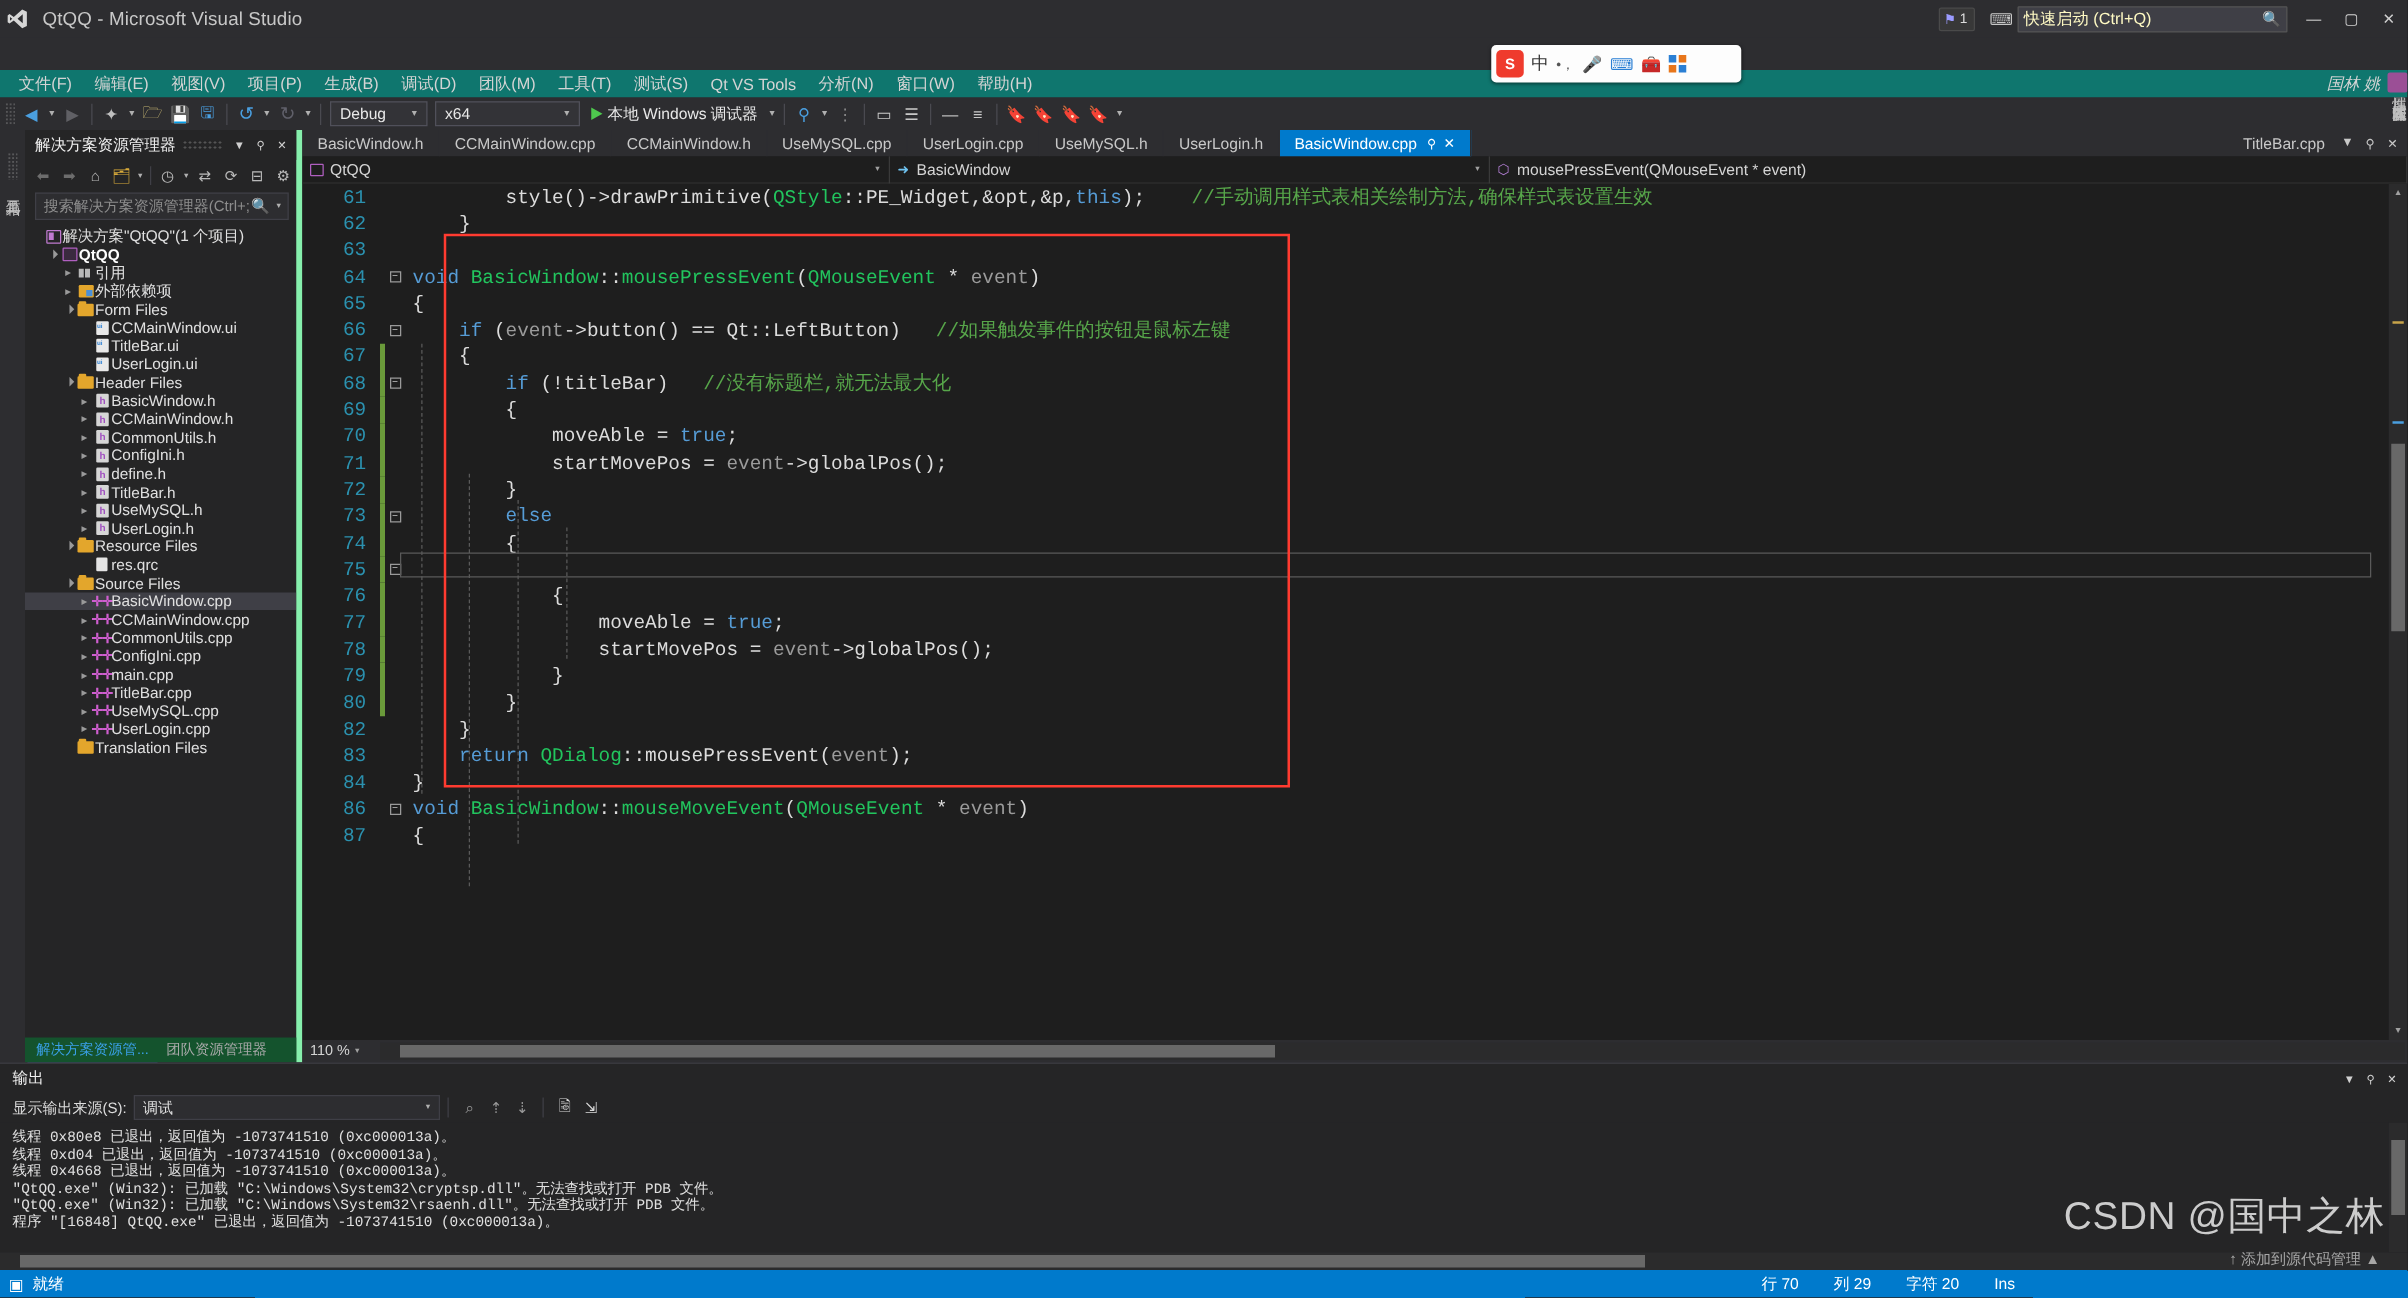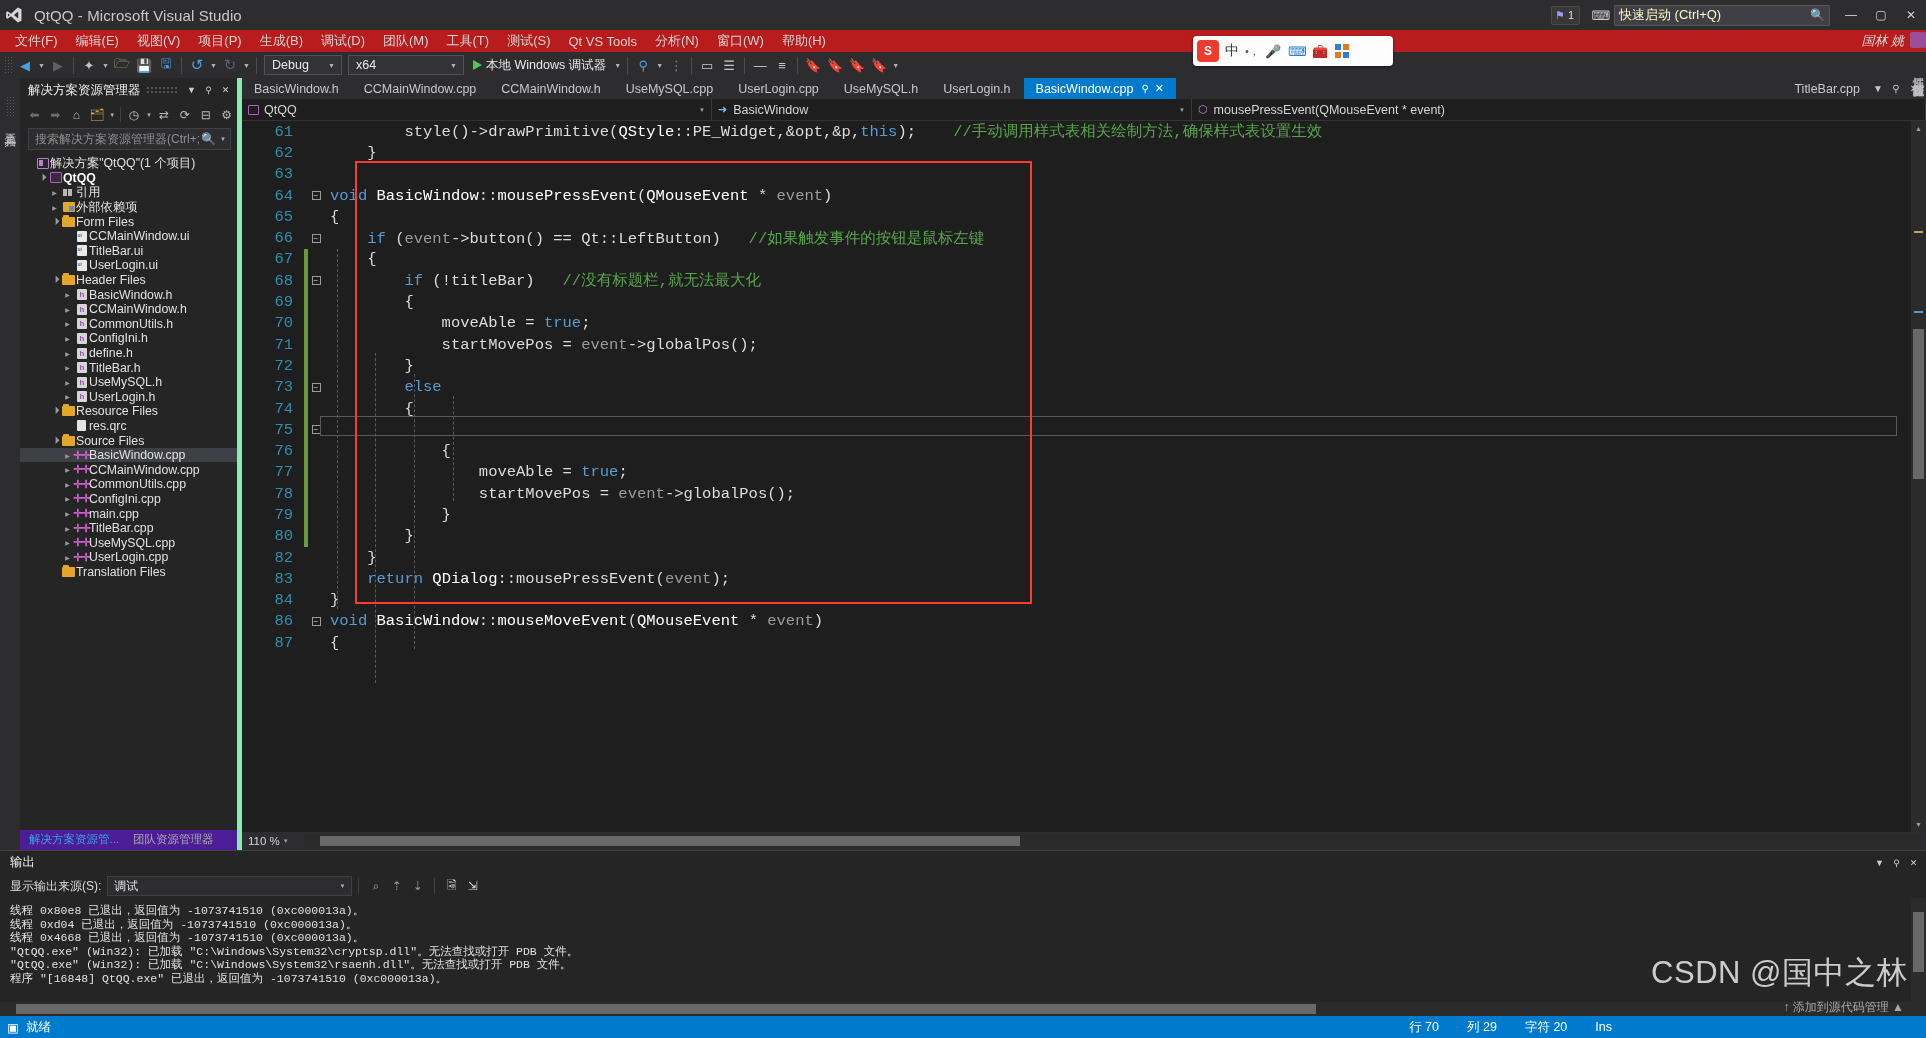--- a/index.html
+++ b/index.html
@@ -34,22 +34,23 @@
     width: 216px; height: 21px; background:#3f3f46; border:1px solid #555; display:flex; align-items:center;
     padding: 0 4px; margin-right: 6px; border-radius:1px;
   }
   .quick-launch span { font-size: 13px; color: #fef9c3; }
   .quick-launch .ql-ico { margin-left:auto; color:#c8c8c8; font-size:12px; }
   .wbtns { display:flex; height:30px; }
   .wbtn { width: 30px; height: 30px; display:flex; align-items:center; justify-content:center; color:#d0d0d0; font-size:12px; }
 
   
   .menubar {
-    height: 22px; flex: 0 0 22px; display:flex; align-items:center; background:#b91c1c; padding-left: 6px;
+    height: 22px; flex: 0 0 22px; display:flex; align-items:center; background:#0f766e; padding-left: 6px;
     position: relative;
+    margin-top: 26px;
   }
   .menu-item { font-size: 13px; color: #d4d4d4; padding: 2px 9px; white-space: nowrap; }
   .menu-right { margin-left:auto; display:flex; align-items:flex-start; padding-right:0; font-size:13px; color:#d4d4d4; gap:6px;font-style:italic;}
   .menu-right .usr { font-size:13px; }
   .menu-right .av { width:16px;height:16px;background:#9b4f96; border-radius:2px; }
 
   
   .toolbar {
     height: 26px; flex: 0 0 26px; display:flex; align-items:center; background:#2d2d30; padding-left: 4px; gap:0;
     position:relative;
@@ -144,21 +145,21 @@
   .ic-dep::after{content:'';position:absolute;right:1px;bottom:1px;width:5px;height:5px;background:#4a90d9;}
   .ic-folder { width:13px;height:10px;background:#e3a62c;border-radius:1px;position:relative;}
   .ic-folder::after{content:'';position:absolute;left:1px;top:-2px;width:6px;height:3px;background:#e3a62c;border-radius:1px 1px 0 0;}
   .ic-ui { width:10px;height:11px;background:#e9e9e9;position:relative;border-radius:1px;}
   .ic-ui::after{content:'ui';position:absolute;left:1px;top:1px;font-size:5px;color:#2a7fd4;font-weight:bold;line-height:6px;}
   .ic-h { width:10px;height:11px;background:#d6d6d6;position:relative;border-radius:1px;}
   .ic-h::after{content:'h';position:absolute;left:3px;top:0px;font-size:8px;color:#a04fc0;font-weight:bold;line-height:11px;}
   .ic-cpp { color:#cf5ecf; font-size:11px; font-weight:bold; letter-spacing:-1px; }
   .ic-file { width:9px;height:11px;background:#e4e4e4;border-radius:1px;}
 
-  .panel-tabs { height:20px; display:flex; align-items:center; gap:0; background:#4c1d95; padding-left:2px;}
+  .panel-tabs { height:20px; display:flex; align-items:center; gap:0; background:#14532d; padding-left:2px;}
   .ptab { font-size:11.5px; padding:2px 7px 3px 7px; color:#a9a9a9; }
   .ptab.active { color:#3aa0e8; border-bottom:1px solid #3aa0e8; }
 
   
   .editor-area { flex:1 1 auto; display:flex; flex-direction:column; min-width:0; background:#1e1e1e; }
   .tabstrip { height:21px; flex:0 0 21px; background:#2d2d30; display:flex; align-items:stretch; position:relative;}
   .tab {
     display:flex; align-items:center; padding:0 12px; font-size:12.5px; color:#c8c8c8; white-space:nowrap;
     border-right:1px solid #2d2d30;
   }
@@ -184,21 +185,21 @@
   .code-pane { flex:1 1 auto; position:relative; overflow:hidden; font-family:"Liberation Mono", monospace; }
   .cline { display:flex; height:21.3px; align-items:center; white-space:pre; font-size:15.5px; }
   .lnum { width:62px; flex:0 0 62px; text-align:right; padding-right:11px; color:#2b91af; font-size:15.5px; }
   .glyph { width:16px; flex:0 0 16px; display:flex; align-items:center; justify-content:center; }
   .glyph .box { width:9px;height:9px;border:1px solid #9a9a9a; color:#d0d0d0; font-size:8px; line-height:7px; text-align:center;}
   .chmark { width:4px; flex:0 0 4px; height:21.3px; }
   .chmark.green { background:#6a9a3a; }
   .ctext { flex:1; padding-left:6px; }
   
   .k  { color:#569cd6; }   
-  .t  { color:#ffffff;margin-top:10px; }   
+  .t  { color:#22c55e;margin-top:10px; }   
   .f  { color:#dcdcdc; }   
   .c  { color:#57a64a; }   
   .p  { color:#9b9b9b; }
 
   .cur-line-box {
     position:absolute; left:78px; right:14px; height:20px; border:1px solid #5a5a5a; pointer-events:none;
   }
   .redbox {
     position:absolute; border:2px solid #ff3b30; pointer-events:none;
   }

